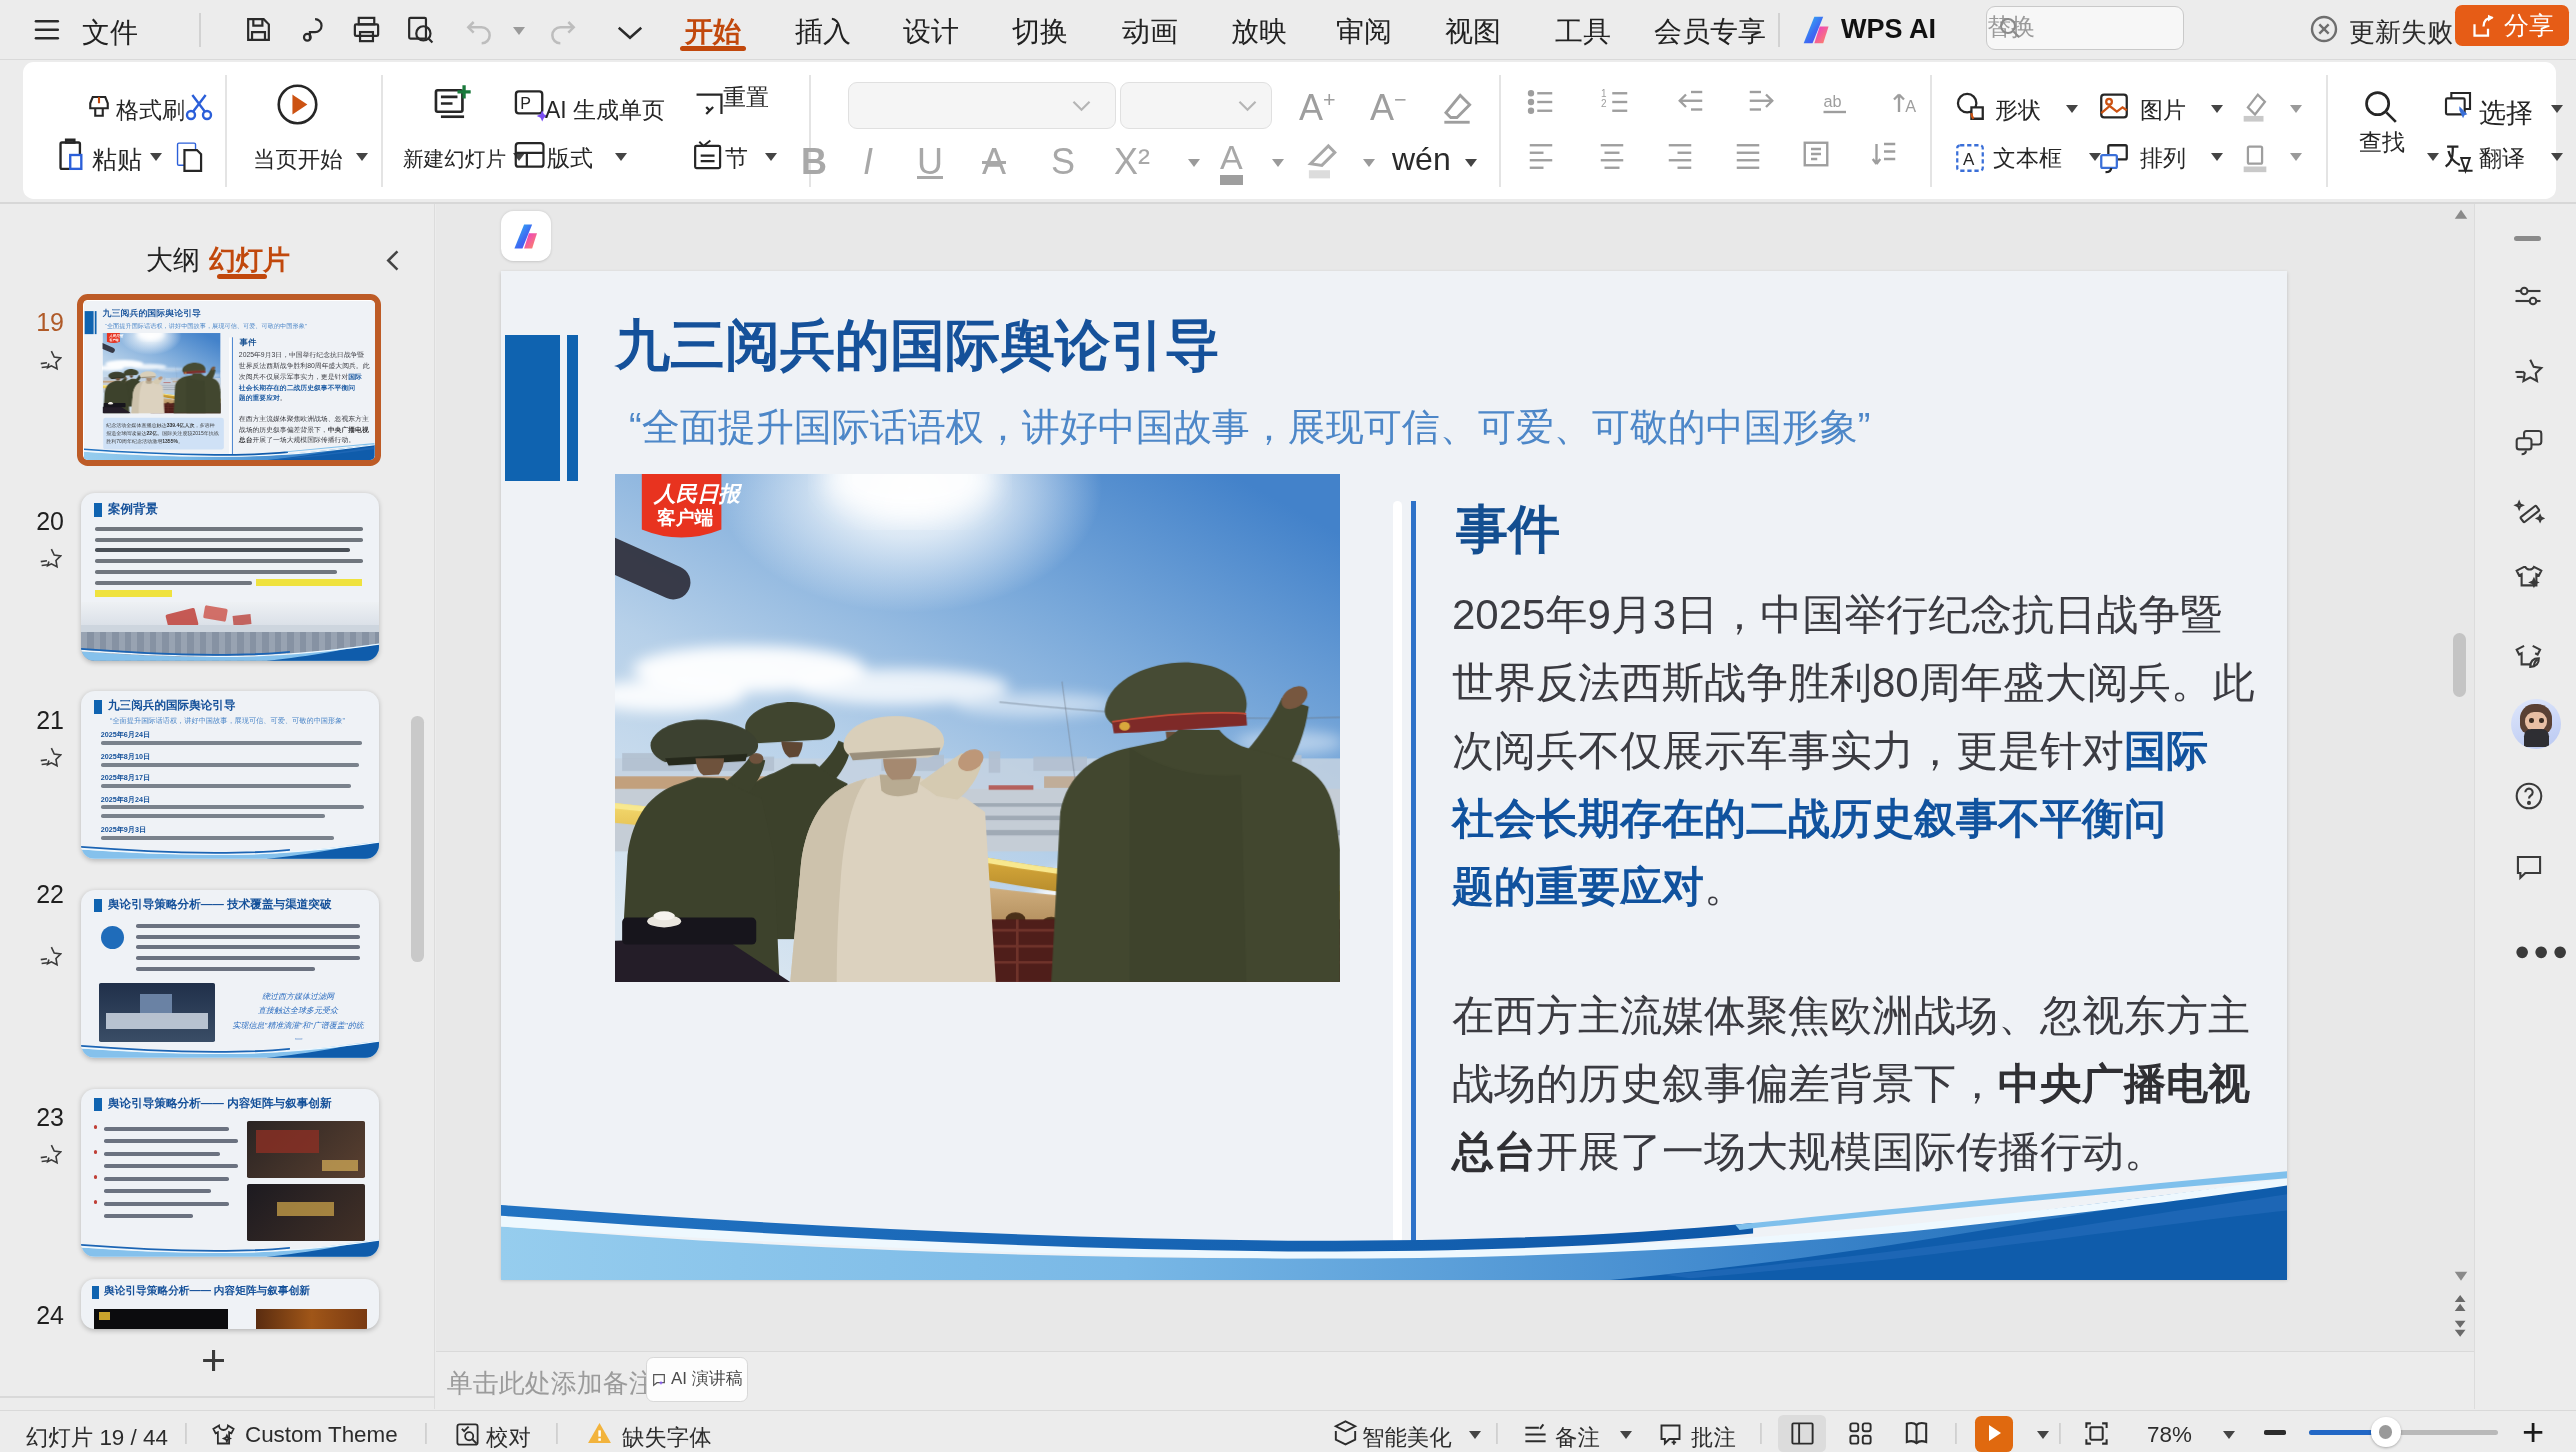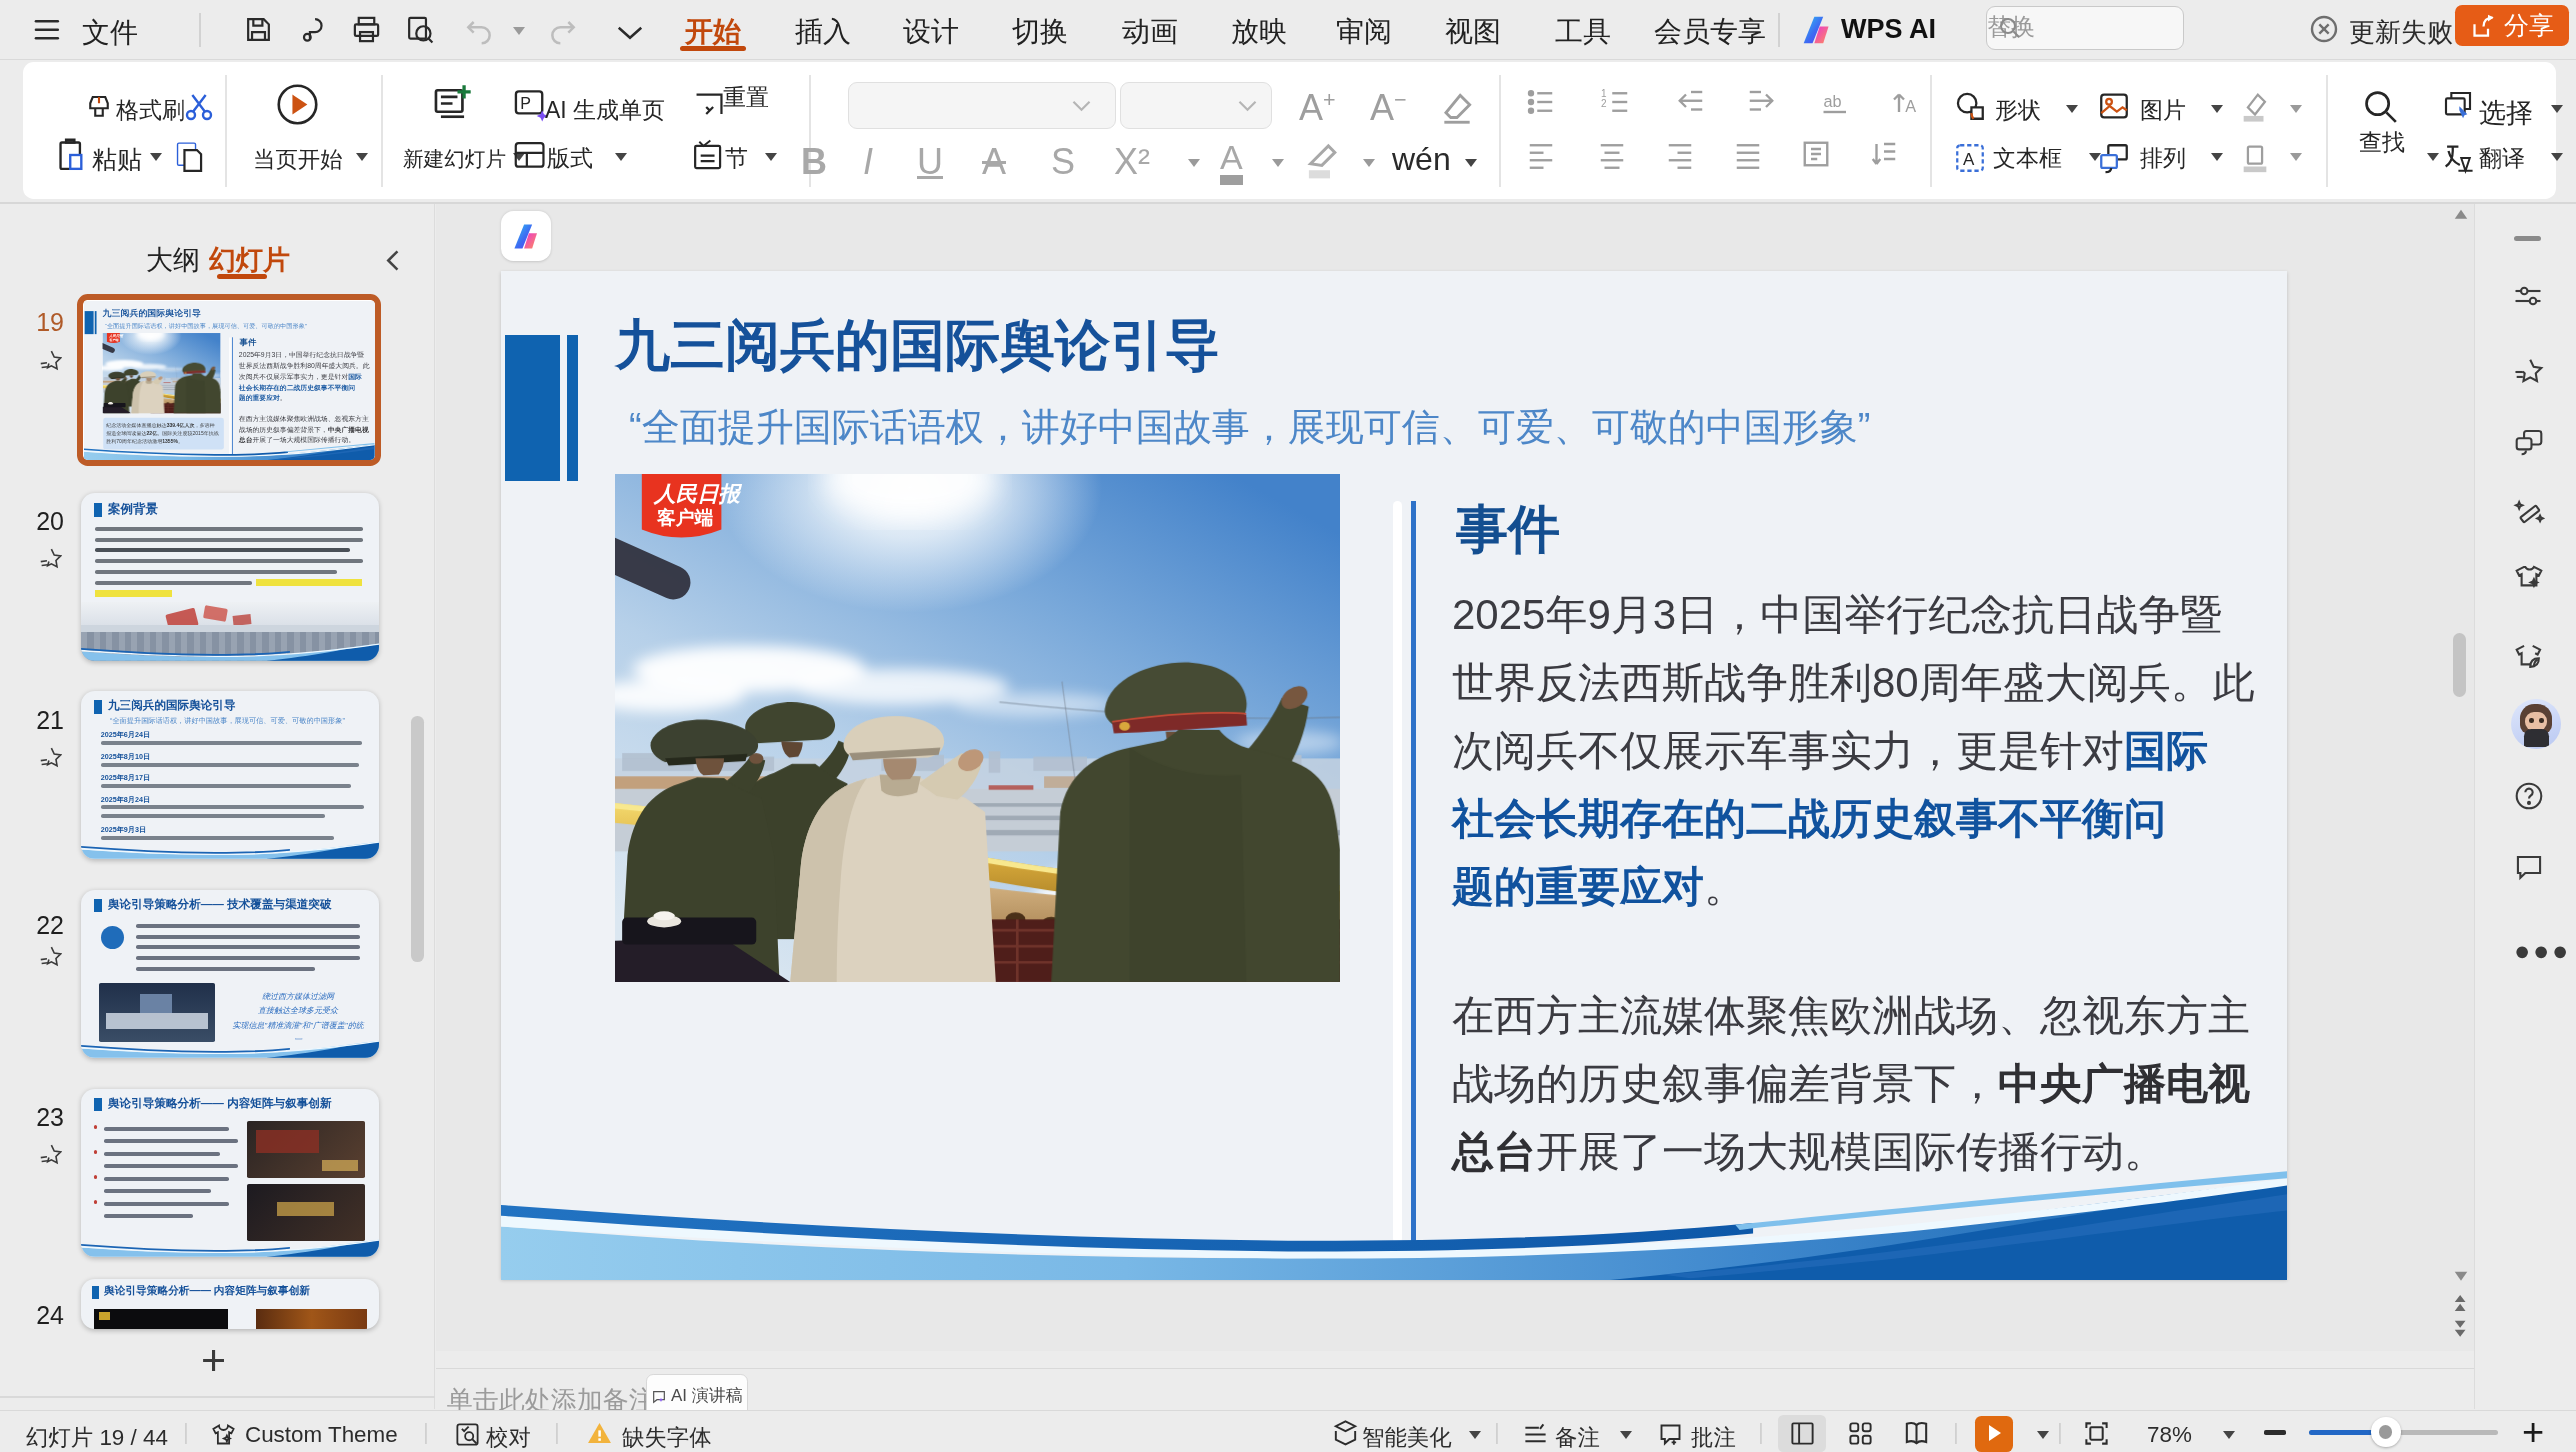--- a/index.html
+++ b/index.html
@@ -19,21 +19,21 @@
   #ribboncard { position:absolute; left:23px; top:0px; width:2533px; height:137px; background:#ffffff; border-radius:10.7px; }
   .rb-txt { position:absolute; font-size:25px; color:#262626; white-space:nowrap; }
   .vdiv { position:absolute; width:1.8px; background:#e4e4e4; top:12.5px; height:112px; }
   .chev { display:inline-block; width:0; height:0; border-left:6.3px solid transparent; border-right:6.3px solid transparent; border-top:8px solid #444; vertical-align:middle; margin-left:7.2px; }
   .chev.gray { border-top-color:#9a9a9a; }
   .combo { position:absolute; background:#f5f5f5; border:1.8px solid #e0e0e0; border-radius:9px; }
   
   #leftpanel { position:absolute; left:0; top:204px; width:435px; height:1205px; background:#ececec; border-right:1.8px solid #dcdcdc; }
   #canvas { position:absolute; left:436px; top:204px; width:2038px; height:1147px; background:#e8e8e8; }
   #rightrail { position:absolute; left:2474px; top:204px; width:102px; height:1205px; background:#ececec; border-left:1.8px solid #dcdcdc; }
-  #notesbar { position:absolute; left:436px; top:1351px; width:2038px; height:58px; background:#ececec; border-top:1.8px solid #d9d9d9;margin-top:17px; }
+  #notesbar { position:absolute; left:436px; top:1351px; width:2038px; height:58px; background:#ececec; border-top:1.8px solid #d9d9d9; }
   #statusbar { position:absolute; left:0; top:1410px; width:2576px; height:43px; background:#ececec; border-top:1.8px solid #d9d9d9; font-size:22.4px; color:#2c2c2c; }
   .sb-item { position:absolute; top:8px; white-space:nowrap; }
   
   #slide { position:absolute; left:65px; top:67px; width:1786px; height:1009px; background:#eff2f6; box-shadow:0 0.9px 3.6px rgba(0,0,0,.18); }
   .slidebody { position:relative; width:1786px; height:1009px; background:#eff2f6; overflow:hidden; }
   .deco1 { position:absolute; left:3.6px; top:64px; width:55px; height:146px; background:#0f63b0; }
   .deco2 { position:absolute; left:66px; top:64px; width:10.7px; height:146px; background:#0f63b0; }
   .stitle { position:absolute; left:114px; top:38px; font-size:55px; font-weight:bold; color:#15519a; letter-spacing:0px; white-space:nowrap; }
   .ssub { position:absolute; left:128px; top:131px; font-size:38px; color:#4d87c8; white-space:nowrap; }
   .sphoto { position:absolute; left:114px; top:203px; width:725px; height:508px; }
@@ -610,21 +610,21 @@
       <div style="position:absolute;left:19.7px;top:134px;font-size:7.2px;font-weight:bold;color:#15519a">2025年9月3日</div>
       <div style="position:absolute;left:19.7px;top:145px;width:233px;height:3.6px;background:#7a828c;border-radius:1.8px"></div>
       <svg style="position:absolute;left:0;bottom:0;width:298px;height:19.7px" viewBox="0 0 1997 130" preserveAspectRatio="none">
       <path d="M0,70 C350,98 700,110 1050,104 C1250,100 1400,88 1550,72 C1700,56 1850,36 1997,18 L1997,130 L0,130 Z" fill="#85c1ec"></path>
       <path d="M1240,130 C1390,116 1540,94 1670,72 C1790,52 1900,34 1997,22 L1997,130 Z" fill="#0f5cab"></path>
       <path d="M0,58 C300,80 600,96 900,98 C1150,98 1350,88 1550,70 C1750,50 1900,30 1997,16 L1997,24 C1900,38 1750,58 1550,78 C1350,96 1150,106 900,106 C600,104 300,88 0,70 Z" fill="#eef8fe"></path>
       <path d="M0,46 C300,68 600,84 900,86 C1100,86 1250,80 1400,66 L1400,78 C1250,92 1100,98 900,98 C600,96 300,80 0,58 Z" fill="#1b64b4"></path>
       </svg>
     </div>
 
-  <div class="thumbnum" style="left:19px;top:707px">22</div>
+  <div class="thumbnum" style="left:19px;top:676px">22</div>
   <svg class="tstar" style="left:39px;top:741px" viewBox="0 0 26 26" fill="none" stroke="#3a3a3a" stroke-width="1.8">
       <path d="M14 2.5l3.2 6.6 7.2 1-5.2 5.1 1.2 7.2-6.4-3.4-4.2 2.2 1.4-4.8"></path>
       <line x1="2" y1="16.5" x2="9" y2="15.5"></line>
       <line x1="3" y1="21" x2="10" y2="20"></line>
     </svg>
   <div class="thumb" id="thumb22" style="top:686px">
     <div style="position:absolute;left:12.5px;top:9px;width:8px;height:13.4px;background:#0f63b0"></div>
     <div style="position:absolute;left:27px;top:7.2px;font-size:11.6px;font-weight:bold;color:#15519a">舆论引导策略分析—— 技术覆盖与渠道突破</div>
     <div style="position:absolute;left:19.7px;top:36px;width:23px;height:23px;border-radius:50%;background:#1f6cba"></div>
     <div style="position:absolute;left:55px;top:34px;width:224px;height:3.6px;background:#6b7280;border-radius:1.8px"></div>

